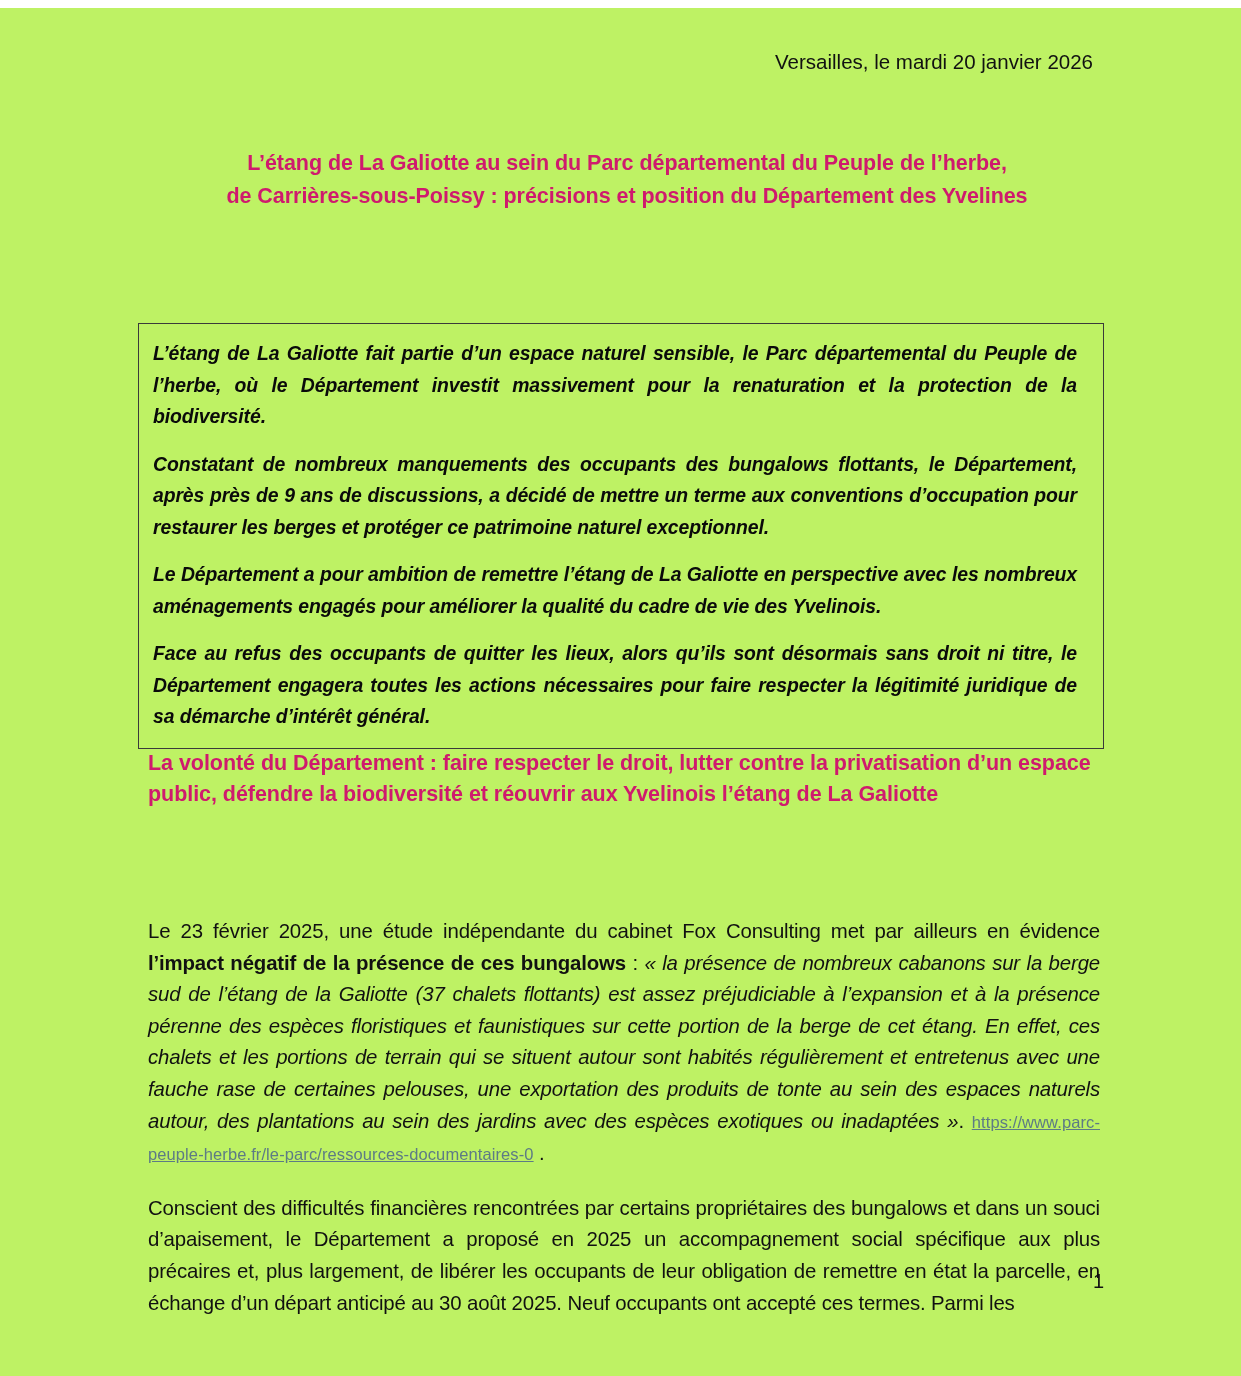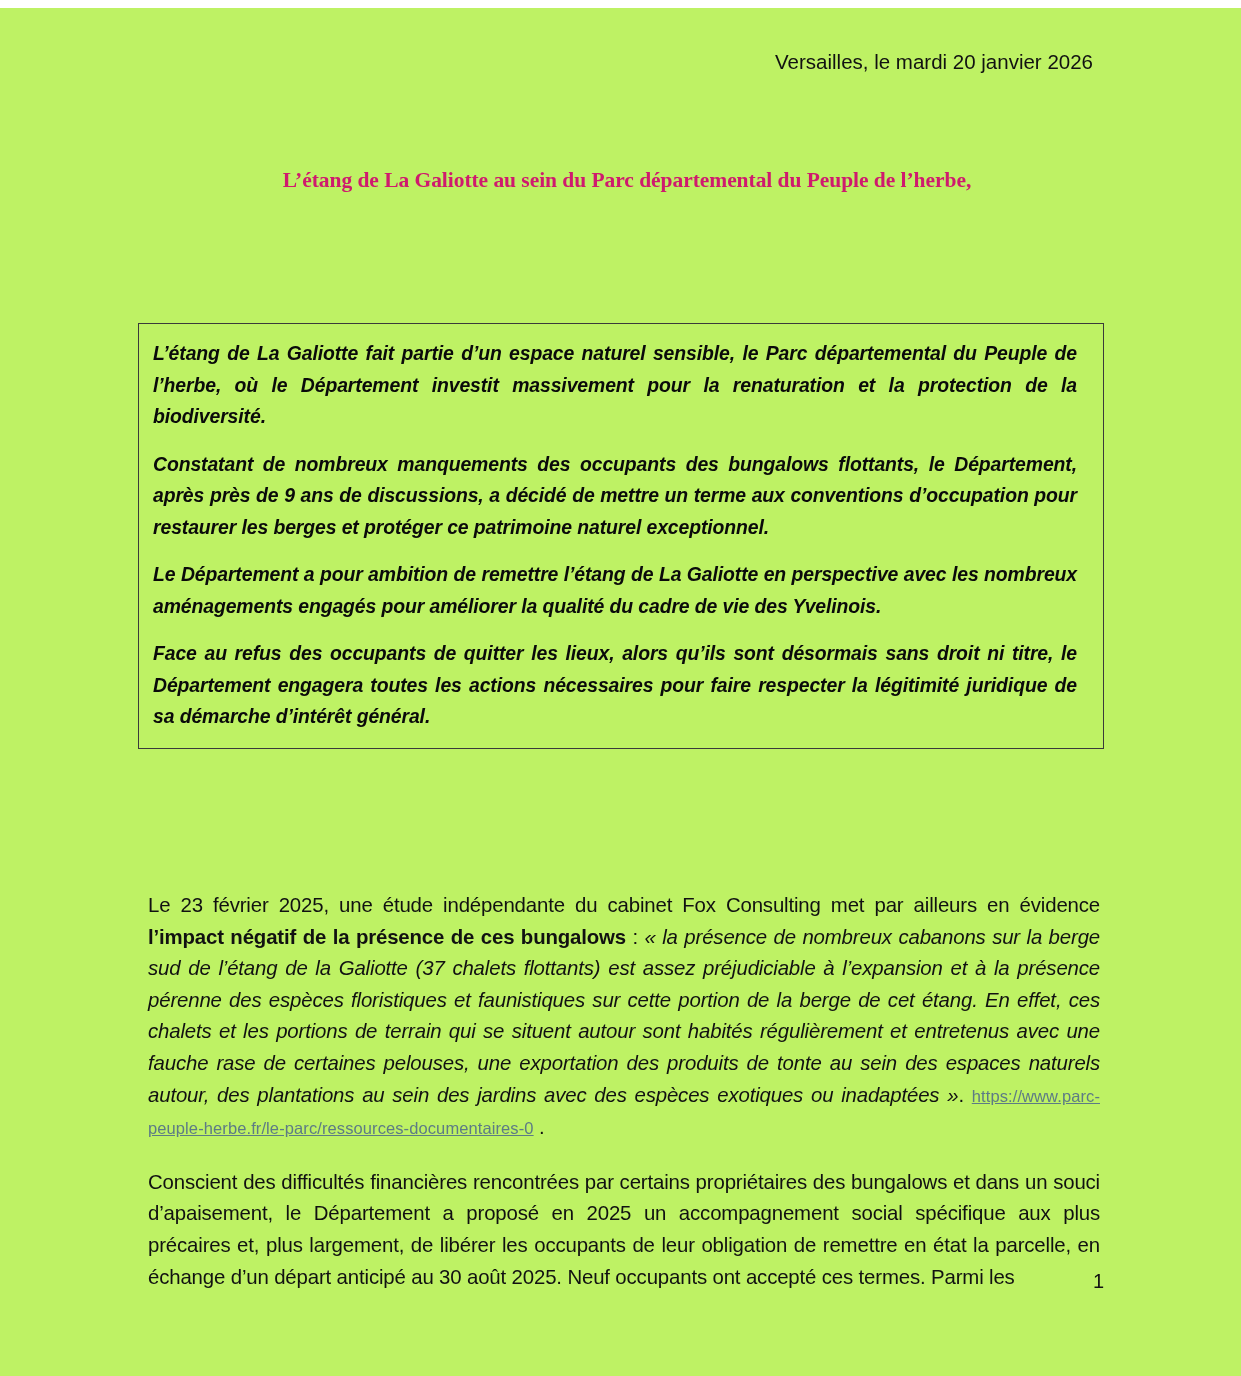--- a/index.html
+++ b/index.html
@@ -29,25 +29,24 @@
     right: 148px;
     font-size: 20.5px;
     line-height: 1.3;
     color: #111111;
     white-space: nowrap;
   }
 
   
   .title-block {
     position: absolute;
-    top: 156px;
+    top: 139px;
     left: 148px;
     width: 958px;
     text-align: center;
-    font-family: Liberation Serif, serif;
   }
   .title-line {
     color: #cf1a6e;
     font-weight: bold;
     font-size: 21.5px;
     line-height: 33px;
     letter-spacing: -0.05px;
   }
   .subtitle-line {
     color: #cf1a6e;
@@ -89,21 +88,21 @@
     color: #cf1a6e;
     font-weight: bold;
     font-size: 21.5px;
     line-height: 30.5px;
     letter-spacing: -0.05px;
   }
 
   
   .body-copy {
     position: absolute;
-    top: 882px;
+    top: 908px;
     left: 148px;
     width: 952px;
   }
   .body-copy p {
     margin: 0 0 22px 0;
     font-size: 20.4px;
     line-height: 31.6px;
     text-align: justify;
     color: #111111;
     letter-spacing: -0.15px;
@@ -129,29 +128,31 @@
 </style>
 </head>
 <body>
 
 <div class="page">
 
   <div class="dateline">Versailles, le mardi 20 janvier 2026</div>
 
   <div class="title-block">
     <div class="title-line">L’étang de La Galiotte au sein du Parc départemental du Peuple de l’herbe,</div>
+    <div class="title-line">de Carrières-sous-Poissy : précisions et position du Département des Yvelines</div>
   </div>
 
   <div class="statement-box">
     <p>L’étang de La Galiotte fait partie d’un espace naturel sensible, le Parc départemental du Peuple de l’herbe, où le Département investit massivement pour la renaturation et la protection de la biodiversité.</p>
     <p>Constatant de nombreux manquements des occupants des bungalows flottants, le Département, après près de 9 ans de discussions, a décidé de mettre un terme aux conventions d’occupation pour restaurer les berges et protéger ce patrimoine naturel exceptionnel.</p>
     <p>Le Département a pour ambition de remettre l’étang de La Galiotte en perspective avec les nombreux aménagements engagés pour améliorer la qualité du cadre de vie des Yvelinois.</p>
     <p>Face au refus des occupants de quitter les lieux, alors qu’ils sont désormais sans droit ni titre, le Département engagera toutes les actions nécessaires pour faire respecter la légitimité juridique de sa démarche d’intérêt général.</p>
   </div>
 
+  <div class="section-heading">La volonté du Département : faire respecter le droit, lutter contre la privatisation d’un espace public, défendre la biodiversité et réouvrir aux Yvelinois l’étang de La Galiotte</div>
 
   <div class="body-copy">
     <p><span>Le 23 février 2025, une étude indépendante du cabinet Fox Consulting met par ailleurs en évidence </span><span class="b">l’impact négatif de la présence de ces bungalows</span><span> : </span><span class="i">« la présence de nombreux cabanons sur la berge sud de l’étang de la Galiotte (37 chalets flottants) est assez préjudiciable à l’expansion et à la présence pérenne des espèces floristiques et faunistiques sur cette portion de la berge de cet étang. En effet, ces chalets et les portions de terrain qui se situent autour sont habités régulièrement et entretenus avec une fauche rase de certaines pelouses, une exportation des produits de tonte au sein des espaces naturels autour, des plantations au sein des jardins avec des espèces exotiques ou inadaptées »</span><span>. </span><a class="doclink" href="#">https://www.parc-peuple-herbe.fr/le-parc/ressources-documentaires-0</a><span> .</span></p>
 
     <p>Conscient des difficultés financières rencontrées par certains propriétaires des bungalows et dans un souci d’apaisement, le Département a proposé en 2025 un accompagnement social spécifique aux plus précaires et, plus largement, de libérer les occupants de leur obligation de remettre en état la parcelle, en échange d’un départ anticipé au 30 août 2025. Neuf occupants ont accepté ces termes. Parmi les</p>
   </div>
 
   <div class="page-number">1</div>
 
 </div>

